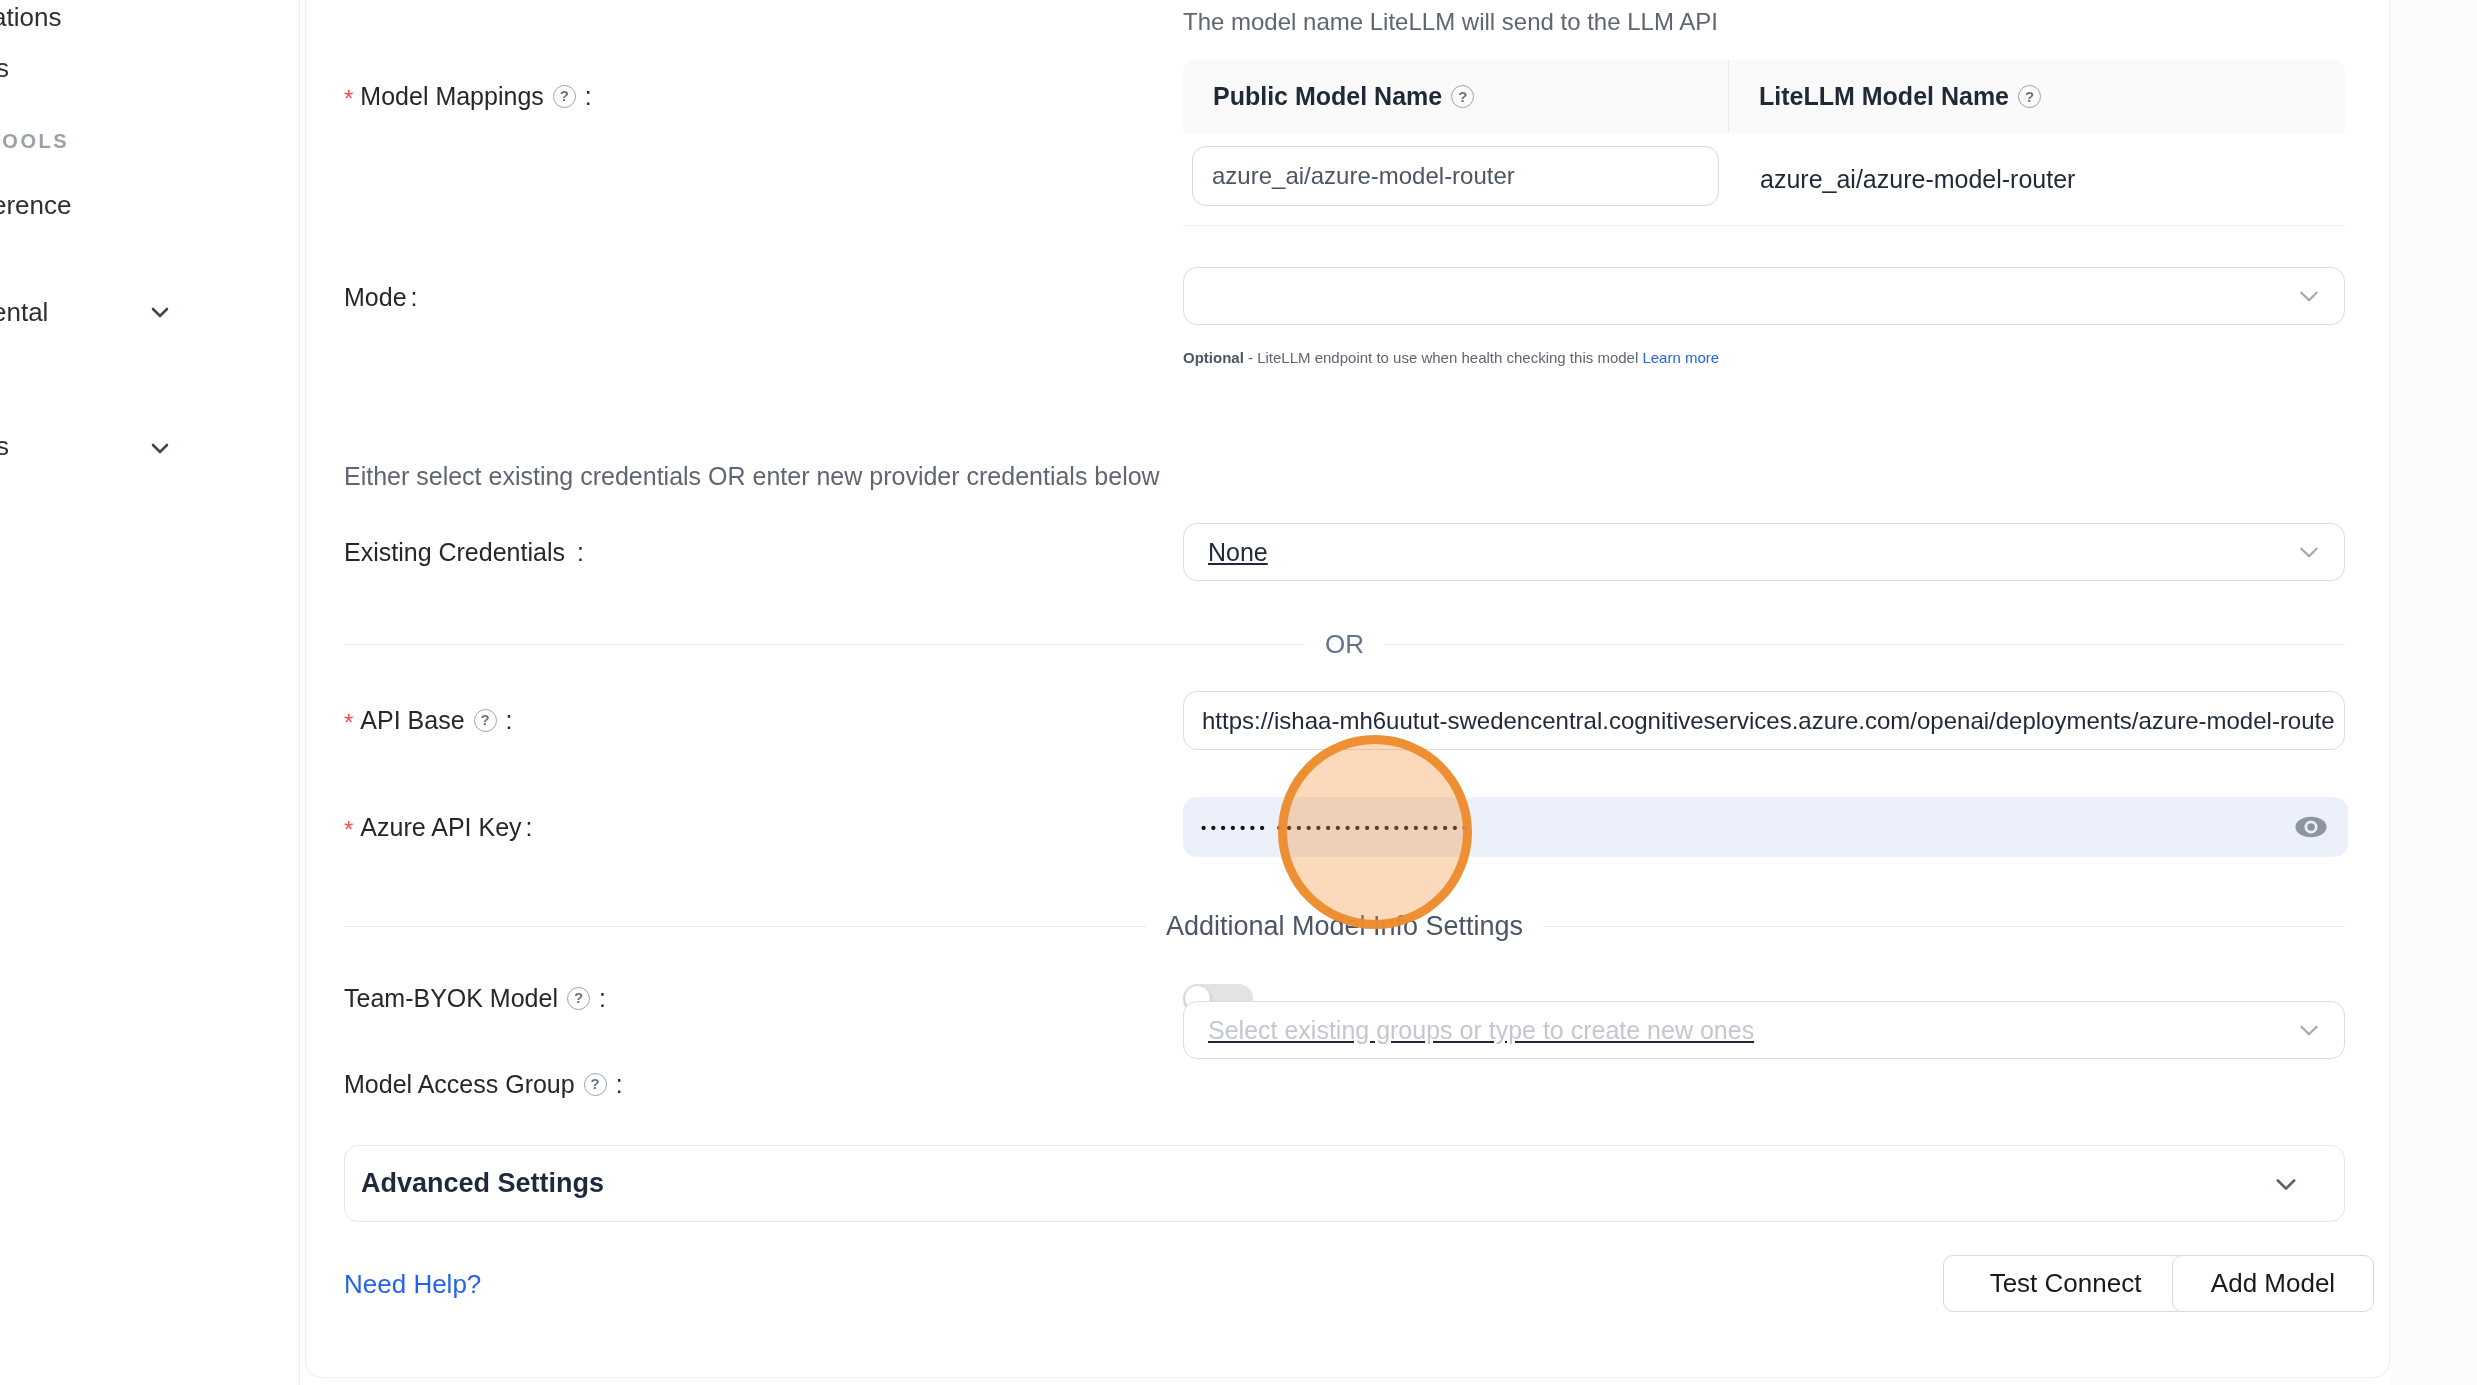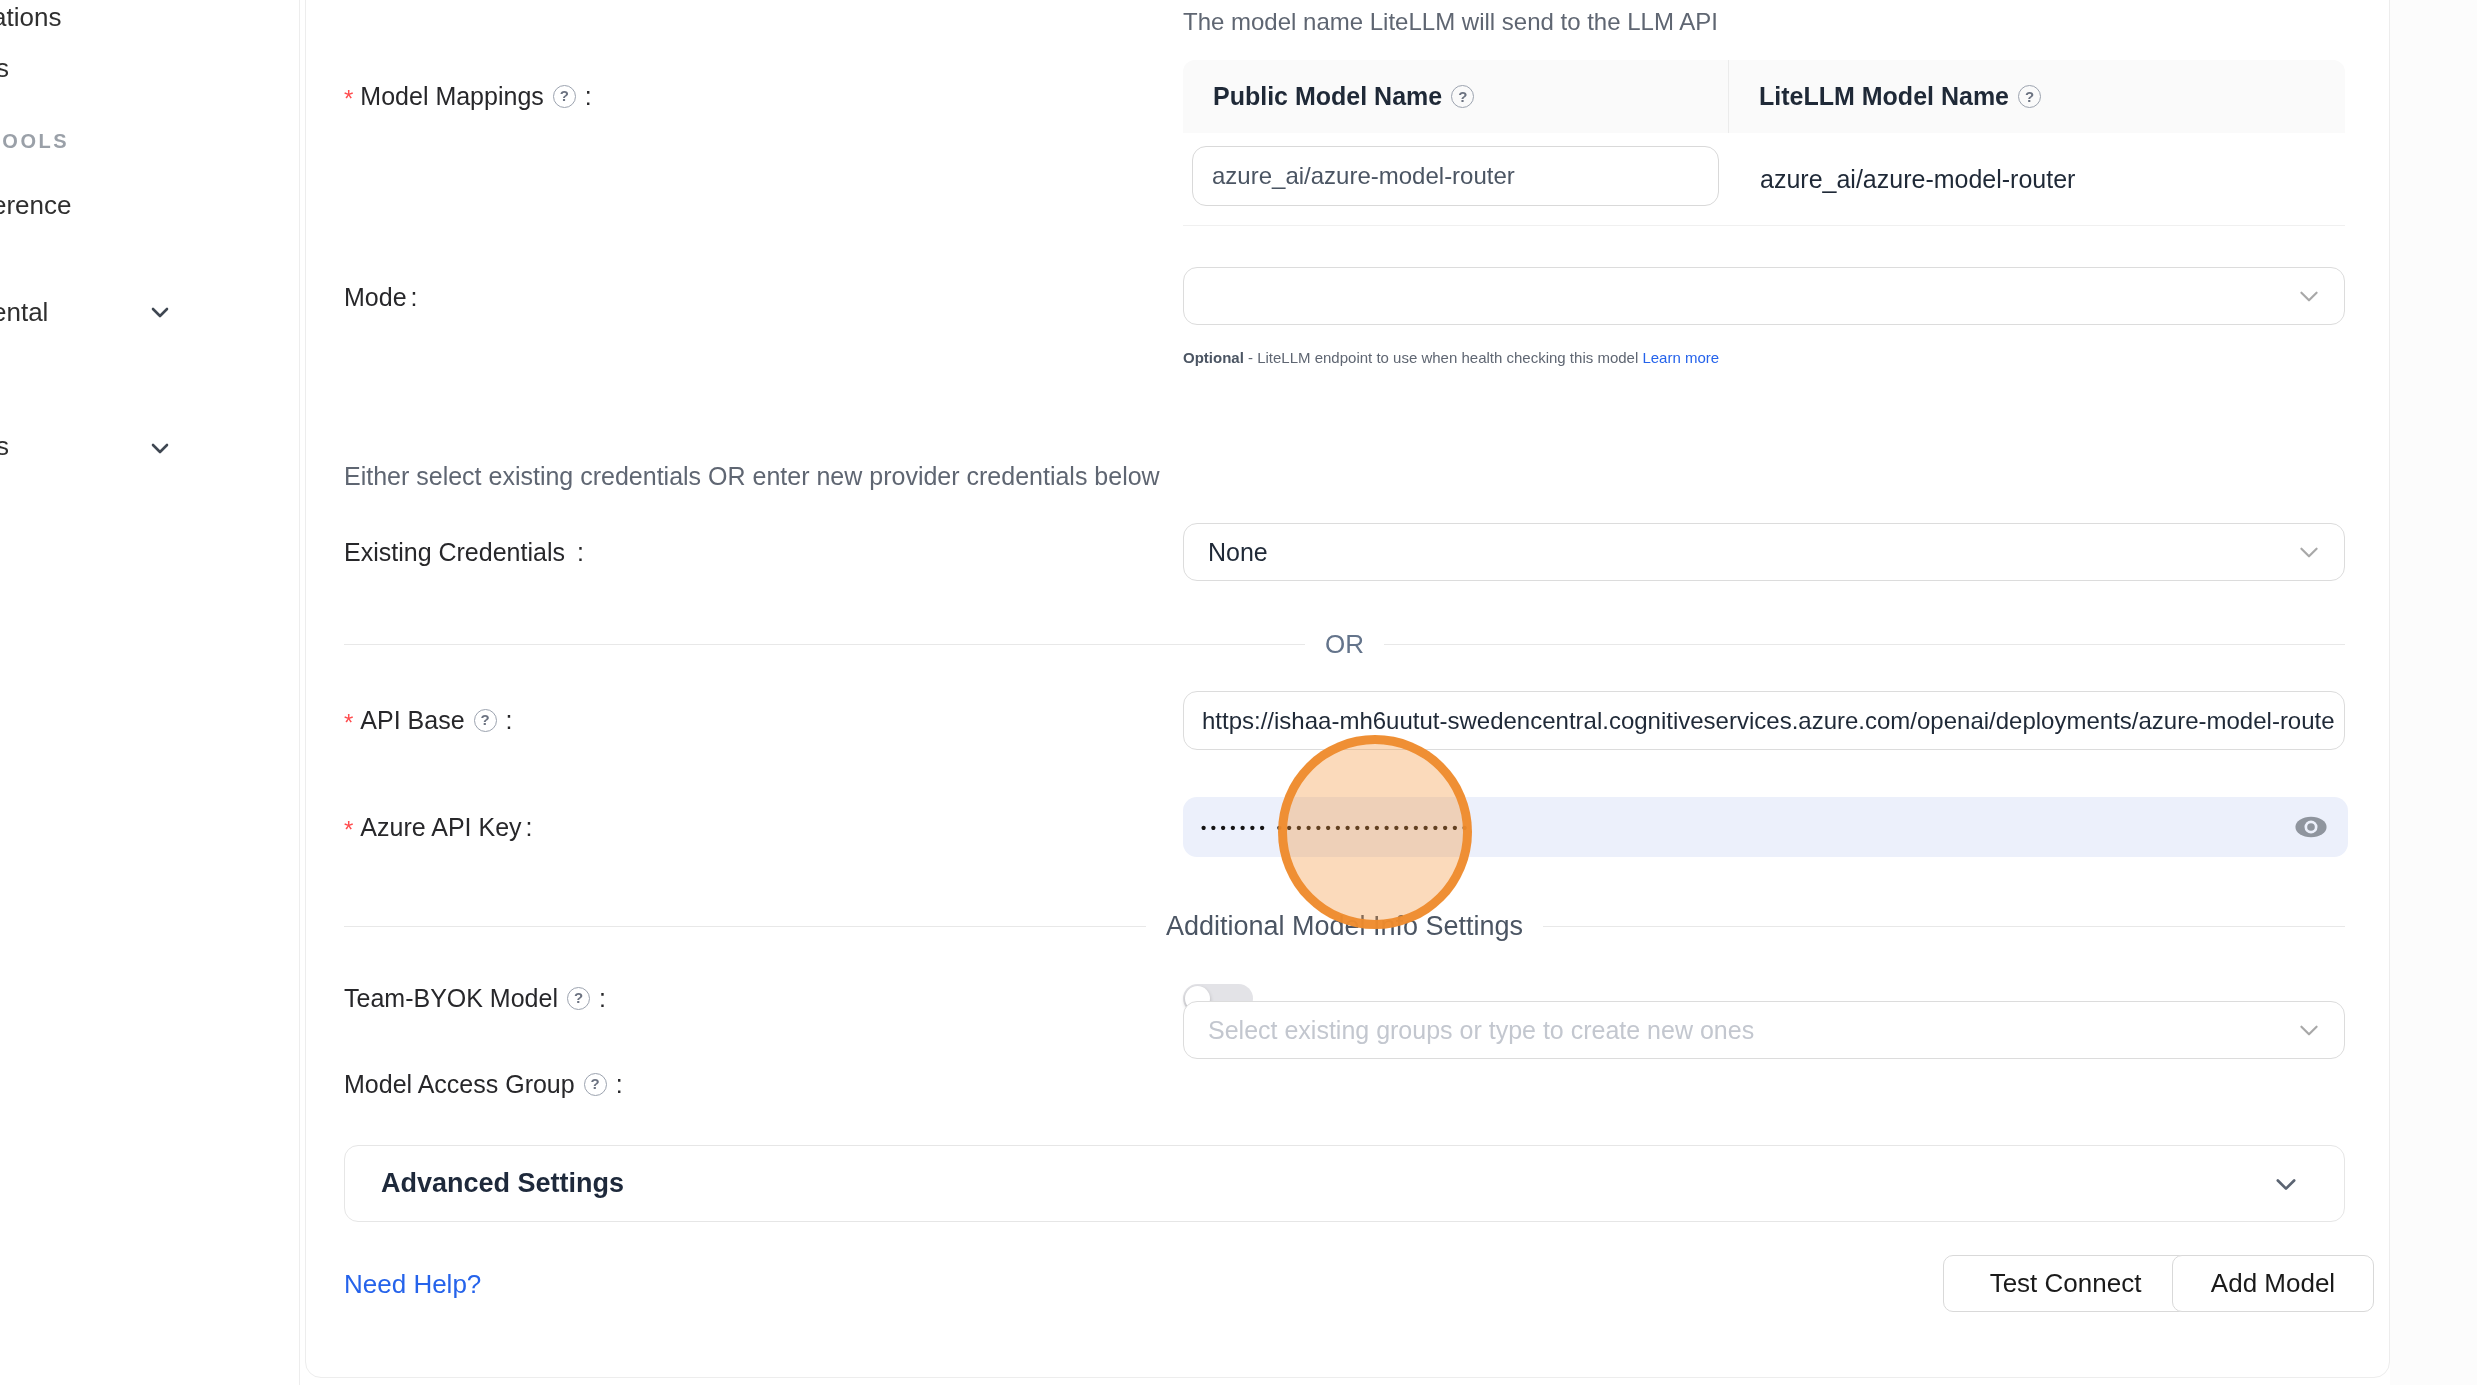--- a/index.html
+++ b/index.html
@@ -36,21 +36,21 @@
 
   .muted { color:#5f6672; }
   .link { color:#2563eb; }
 
   
   .select, .text-input {
     position:absolute; left:1183px; width:1162px; height:58px;
     background:#fff; border:1px solid #dcdcdc; border-radius:14px;
     display:flex; align-items:center; font-size:25px; color:#1f2937;
   }
-  .select { padding:0 50px 0 24px; }
+  .select { padding:0 50px 0 24px;text-decoration:underline; }
   .text-input { padding:0 20px 0 18px; overflow:hidden; white-space:nowrap; font-size:24px; }
   .sel-chevron { position:absolute; right:22px; top:50%; transform:translateY(-50%); }
   .placeholder { color:#c3c7cf; }
 
   
   .mm-table { position:absolute; left:1183px; top:60px; width:1162px; }
   .mm-head { display:flex; height:73px; background:#fafafa; border-radius:12px 12px 0 0; }
   .mm-hcell { display:flex; align-items:center; font-size:25px; font-weight:700; color:#1f2937; padding-left:30px; }
   .mm-hcell.c1 { width:546px; border-right:1px solid #ebebeb; }
   .mm-hcell.c2 { flex:1; }
@@ -75,21 +75,21 @@
 
   
   .toggle { position:absolute; left:1183px; top:984px; width:70px; height:29px;
     background:#e3e3e7; border-radius:15px; }
   .knob { position:absolute; left:2px; top:2px; width:25px; height:25px; background:#fff;
     border-radius:50%; box-shadow:0 2px 4px rgba(0,0,0,.22); }
 
   
   .adv { position:absolute; left:344px; top:1145px; width:2001px; height:77px;
     border:1px solid #e6e6e6; border-radius:14px; background:#fff;
-    display:flex; align-items:center; padding:0 44px 0 36px;text-align:center; }
+    display:flex; align-items:center; padding:0 44px 0 16px;text-align:center; }
   .adv-title { font-size:27px; font-weight:700; color:#1e293b; }
   .adv .sel-chevron { right:44px; }
 
   
   .btn { position:absolute; top:1255px; height:57px; background:#fff;
     border:1px solid #d9d9d9; border-radius:10px; display:flex; align-items:center;
     justify-content:center; font-size:26px; color:#1a1a1a; cursor:pointer; }
   .btn-test { left:1943px; width:245px; }
   .btn-add { left:2172px; width:202px; }
 

